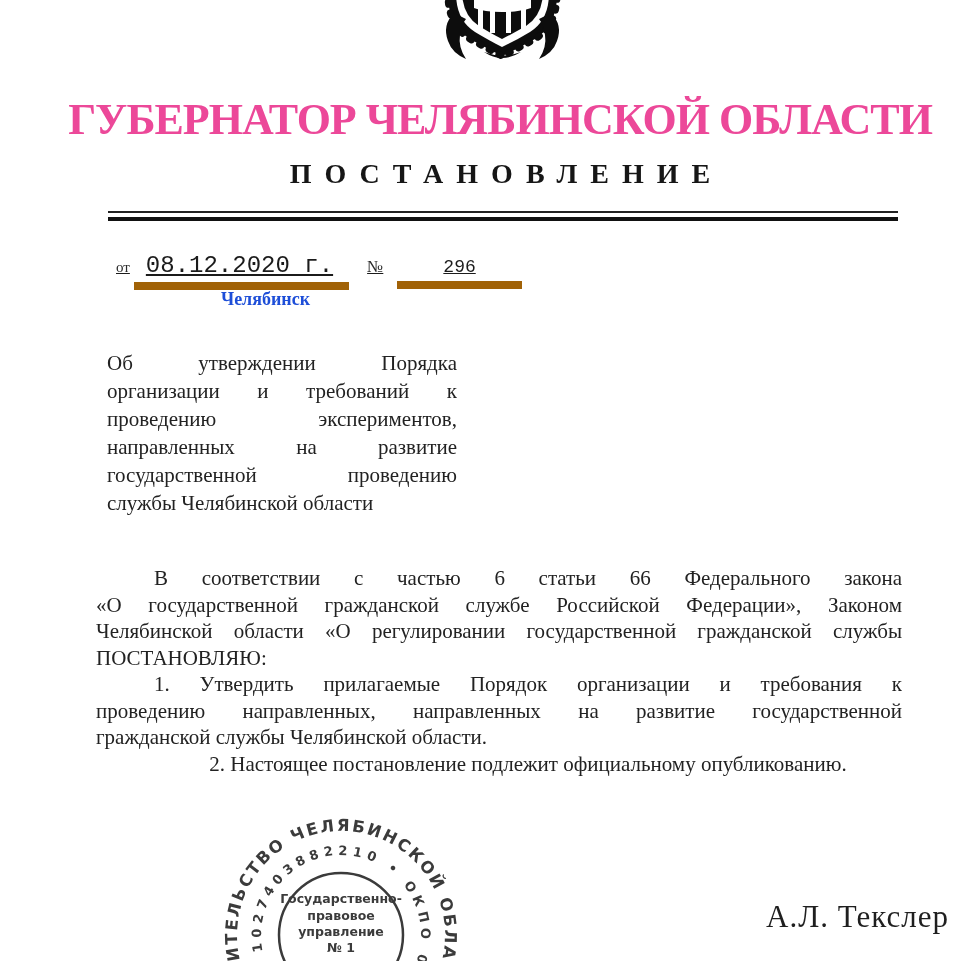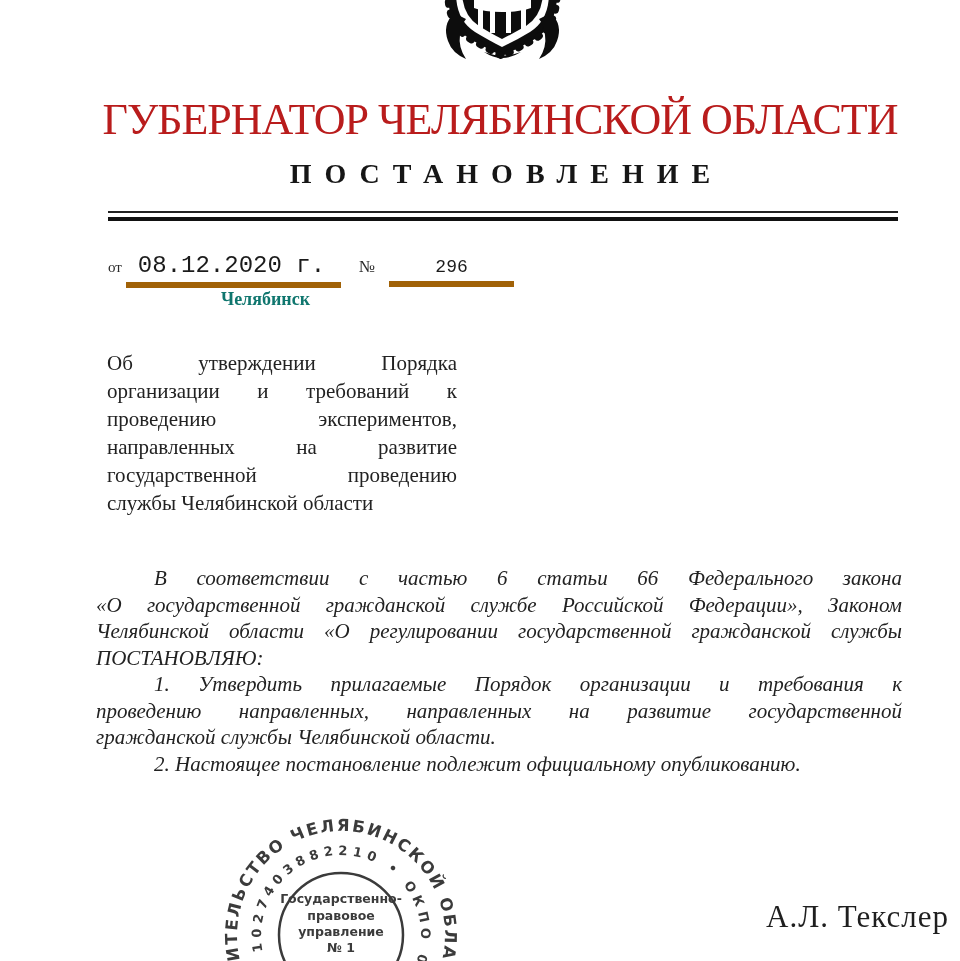--- a/index.html
+++ b/index.html
@@ -13,65 +13,65 @@
   }
 
   
   .emblem { position: absolute; left: 440px; top: -75px; width: 125px; height: 140px; }
 
   
   .org-title {
     position: absolute; top: 94px; left: 0; right: 0;
     padding-left: 40px;
     text-align: center; white-space: nowrap;
-    font-size: 44px; font-weight: normal; letter-spacing: -1px;
-    color: #b91c1c;
+    font-size: 44px; font-weight: bold; letter-spacing: -1px;
+    color: #ec4899;
   }
   .doc-type {
     position: absolute; top: 158px; left: 0; right: 0;
     padding-left: 53px;
     text-align: center; white-space: nowrap;
     font-size: 28px; font-weight: bold; letter-spacing: 13px;
     color: #161616;
   }
   .rule { position: absolute; top: 211px; left: 108px; width: 790px; }
   .rule .r1 { height: 2px; background: #222; margin-bottom: 4px; }
   .rule .r2 { height: 4px; background: #111; }
 
   
   .date-row {
-    position: absolute; top: 252px; left: 108px;
-    display: flex; align-items: baseline;
+    position: absolute; top: 252px; left: 116px;
+    display: flex; align-items: baseline; text-decoration: underline;
   }
   .small-lbl { font-size: 15px; color: #2a2a2a; }
   .u {
     font-family: "Liberation Mono", "DejaVu Sans Mono", monospace;
-    border-bottom: 6px solid #a16207;
+    border-bottom: 8px solid #a16207;
     line-height: 1.15;
     text-align: right;
   }
   .u.date { font-size: 24px; padding: 0 16px 2px 12px; margin-left: 4px; }
   .num-sign { font-size: 17px; margin-left: 18px; }
   .u.num  { font-size: 18px; padding: 0 46px 3px 46px; margin-left: 14px; }
   .city {
     position: absolute; top: 289px; left: 158px; width: 215px;
-    text-align: center; font-size: 18px; font-weight: bold; color: #0f766e;
+    text-align: center; font-size: 18px; font-weight: bold; color: #1d4ed8;
   }
 
   
   .subject { position: absolute; top: 349px; left: 107px; width: 350px;
              font-size: 21px; color: #222; }
   .subject .ln { height: 28px; line-height: 28px; }
 
   
   .body-block { position: absolute; top: 565px; left: 96px; width: 806px;
-                font-size: 21px; color: #222; font-style: italic; }
+                font-size: 21px; color: #222; }
   .body-block .ln { height: 26.5px; line-height: 26.5px; }
   .jl { text-align: justify; text-align-last: justify; }
-  .indent { padding-left: 58px; }
+  .indent { padding-left: 58px; text-align: center; }
 
   
   .stamp { position: absolute; left: 222px; top: 818px; width: 240px; height: 240px;
            opacity: 0.92; }
   .stamp text, .stamp textPath {
     font-family: "DejaVu Sans", "Liberation Sans", sans-serif;
   }
 
   .signature {
     position: absolute; top: 899px; left: 766px;

